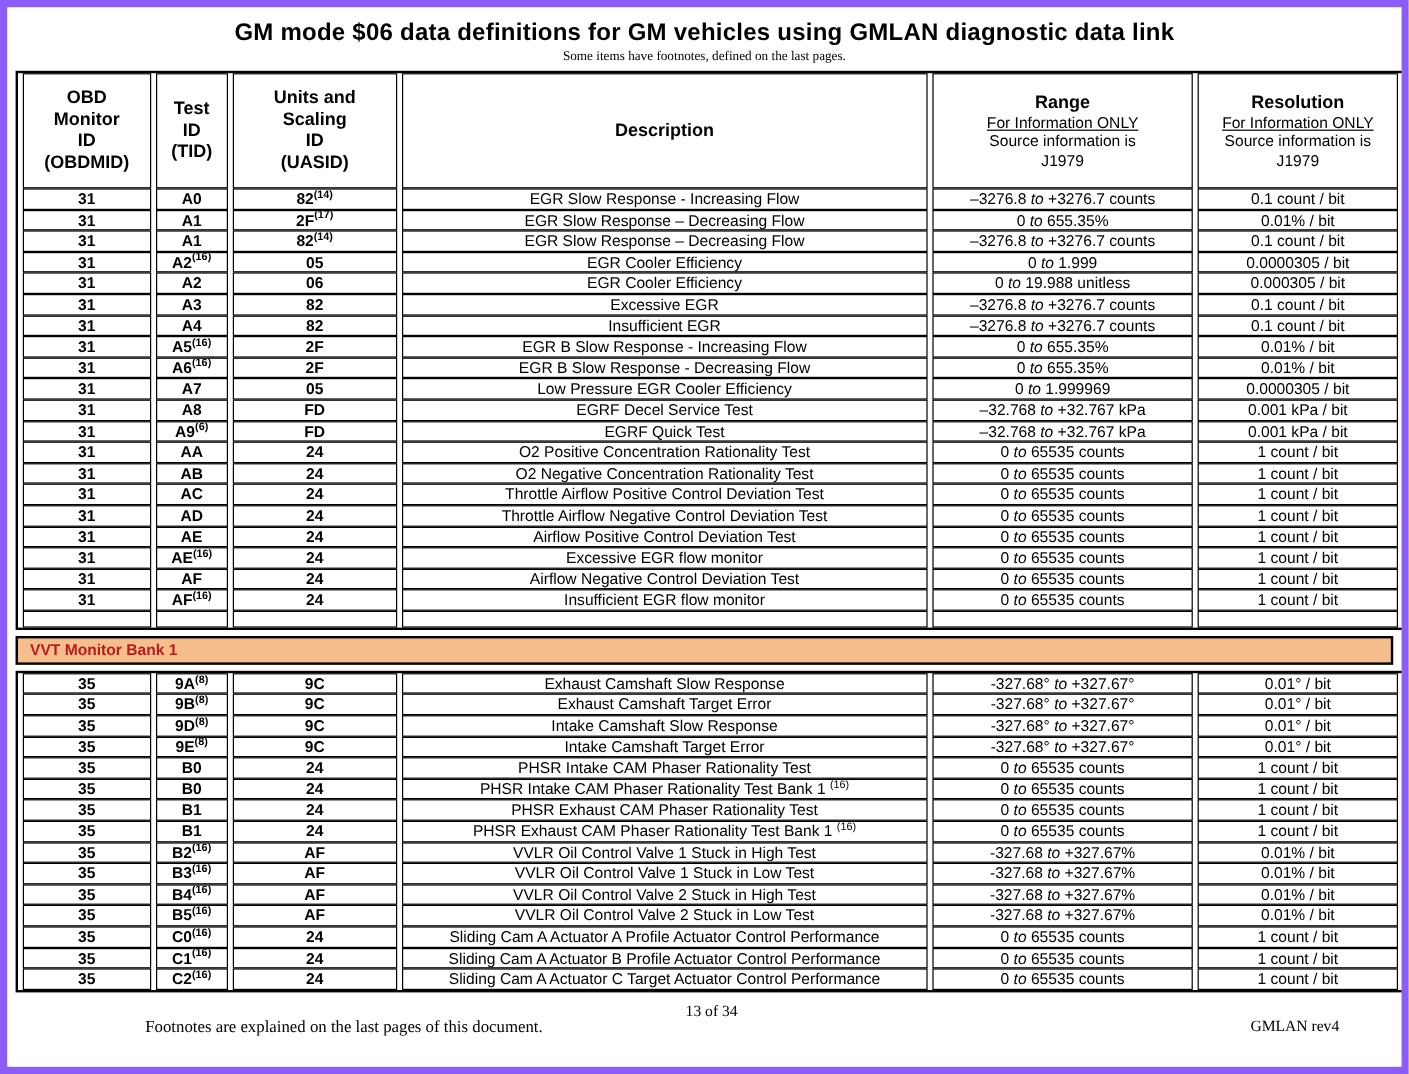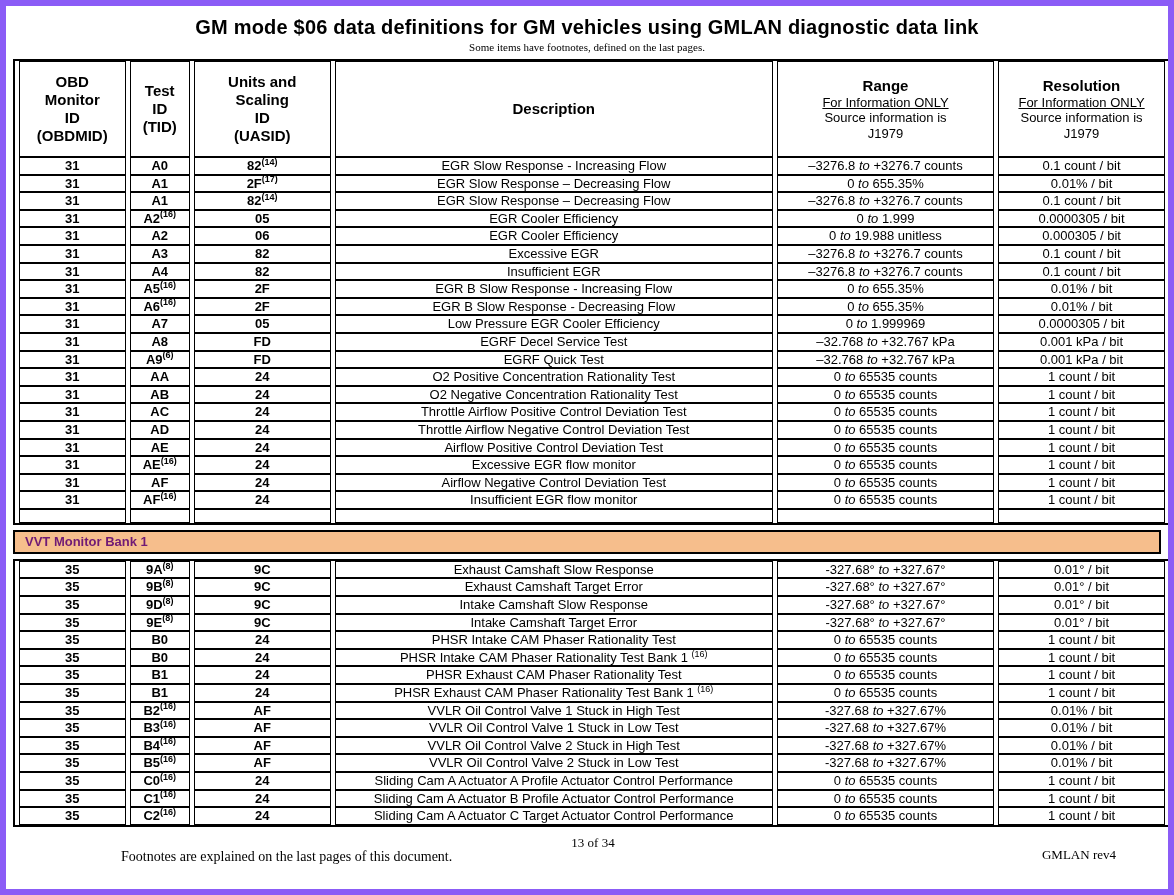--- a/index.html
+++ b/index.html
@@ -267,21 +267,21 @@
         <td></td>
         <td></td>
         <td></td>
         <td></td>
         <td></td>
         <td></td>
       </tr>
     </tbody>
   </table>
 
-  <div class="section-band" style="background: rgb(246, 190, 140); color: #701a75; padding-left: 10px;">
+  <div class="section-band" style="background: rgb(246, 190, 140); color: #b91c1c; padding-left: 10px;">
     <span>VVT Monitor Bank 1</span>
   </div>
 
   <table class="grid">
     <colgroup>
       <col style="width:106px">
         <col style="width:60px">
         <col style="width:136px">
       <col style="width:436px">
         <col style="width:216px">

